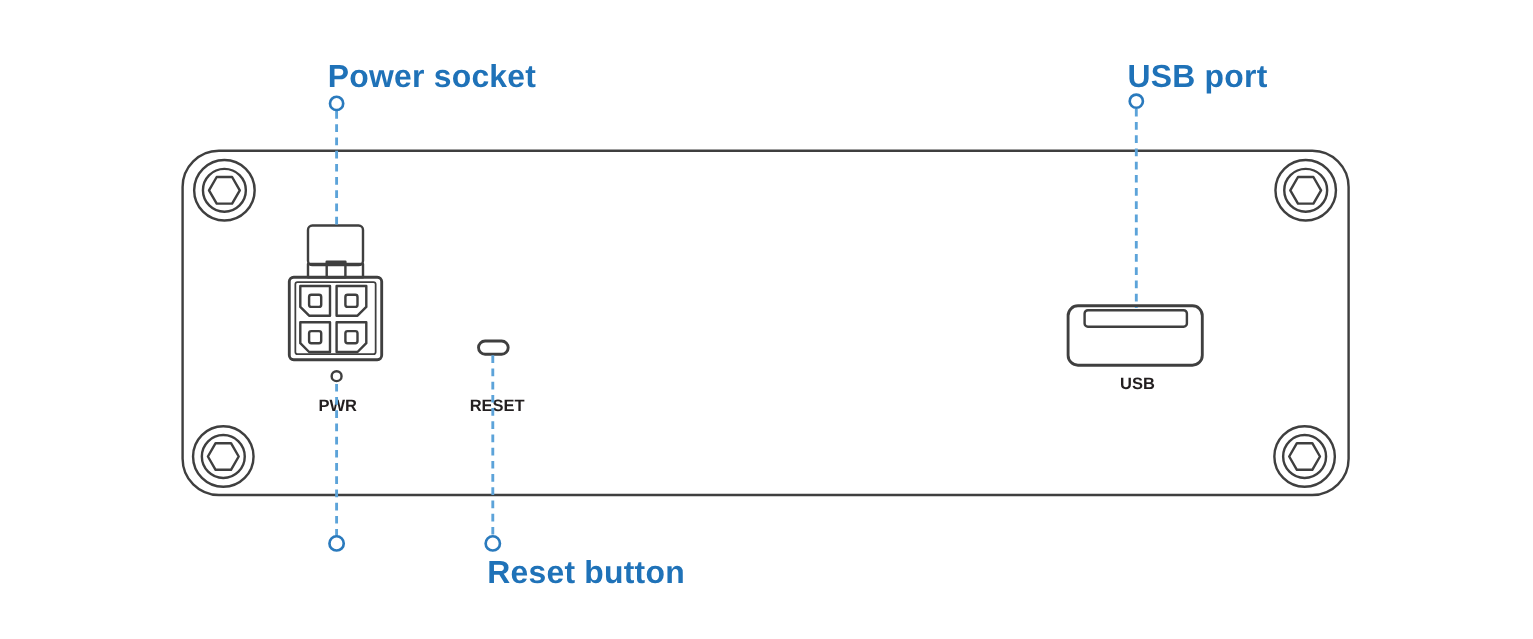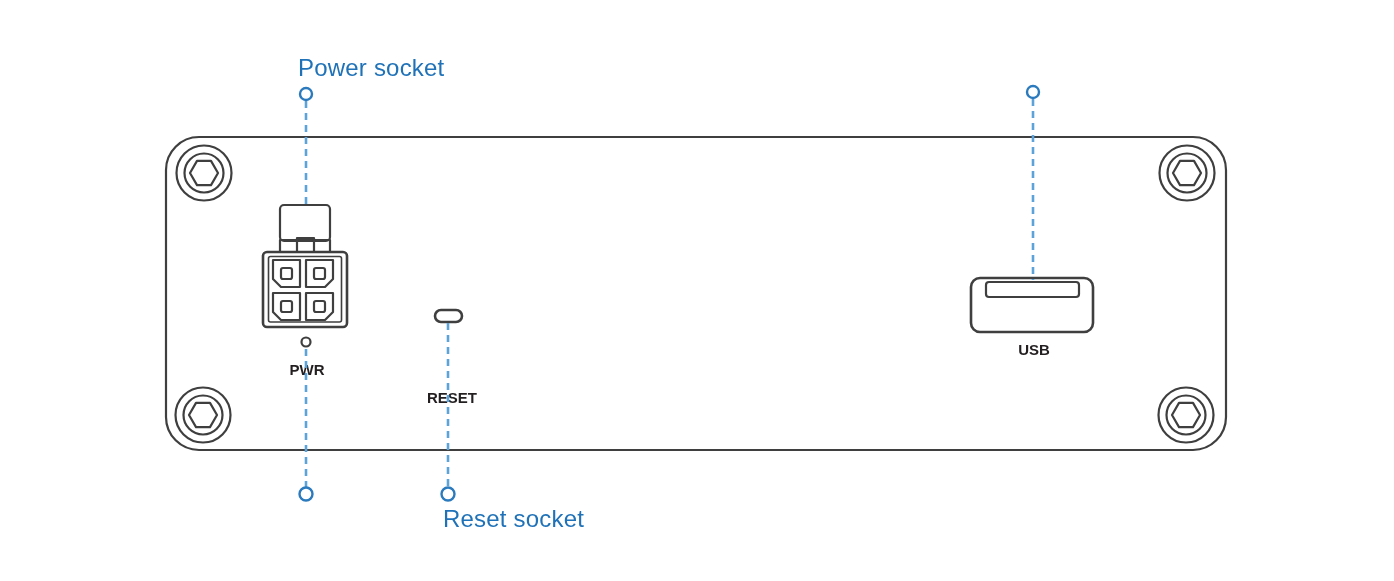--- a/index.html
+++ b/index.html
@@ -9,48 +9,49 @@
     --node:#2a7abd;
     --outline:#3f3f3f;
     --panel-text:#231f20;
   }
   html,body{margin:0;padding:0;background:var(--bg);}
   .stage{
     position:relative;width:1394px;height:581px;background:var(--bg);
     font-family:"Liberation Sans",sans-serif;overflow:hidden;
   }
   .callout{
-    position:absolute;font-weight:400;font-size:24px;line-height:1;
+    position:absolute;font-weight:700;font-size:29px;line-height:1;
     color:var(--accent);white-space:nowrap;letter-spacing:0.2px;
   }
   .c-power-socket{left:298px;top:56px;}
   .c-usb-port{left:1025px;top:56px;}
   .c-power-led{left:168px;top:507px;}
   .c-reset-button{left:443px;top:507px;}
   .plabel{
     position:absolute;font-weight:700;font-size:15px;line-height:1;
     color:var(--panel-text);width:100px;text-align:center;white-space:nowrap;
   }
   .p-pwr{left:257px;top:362px;}
-  .p-reset{left:402px;top:362px;margin-top:28px;}
+  .p-reset{left:402px;top:362px;}
   .p-usb{left:984px;top:342px;}
   .svg-layer{position:absolute;left:0;top:0;pointer-events:none;}
   .ln{fill:none;stroke:var(--outline);stroke-width:2.2;stroke-linejoin:round;}
   .ln-thin{stroke-width:1.6;}
   .ln-thick{stroke-width:2.6;}
   .dash{fill:none;stroke:var(--leader);stroke-width:2.6;stroke-dasharray:7 5;stroke-linecap:butt;}
   .node{fill:#ffffff;stroke:var(--node);stroke-width:2.4;}
 </style>
 </head>
 <body>
 
 <div class="stage">
 
   <div class="callout c-power-socket">Power socket</div>
-  <div class="callout c-reset-button">Reset socket</div>
+  <div class="callout c-usb-port">USB port</div>
+  <div class="callout c-reset-button">Reset button</div>
 
   <div class="plabel p-pwr">PWR</div>
   <div class="plabel p-reset">RESET</div>
   <div class="plabel p-usb">USB</div>
 
   <svg class="svg-layer" width="1394" height="581" viewBox="0 0 1394 581">
     <defs>
       <g id="screw">
         <circle r="27.5" class="ln"></circle>
         <circle r="19.5" class="ln"></circle>

